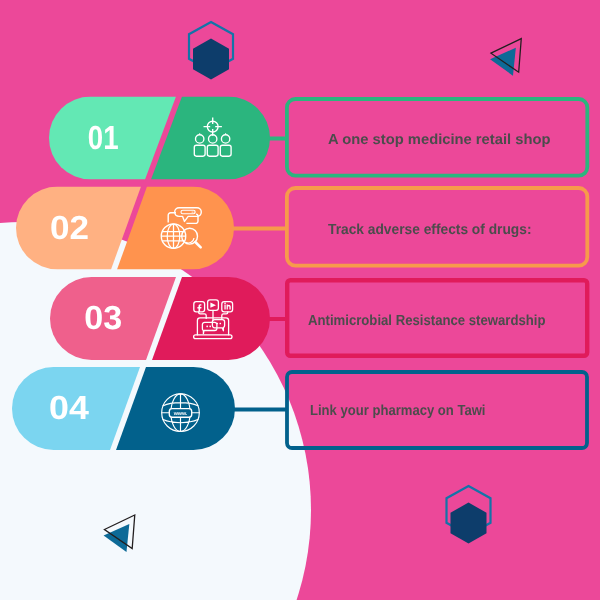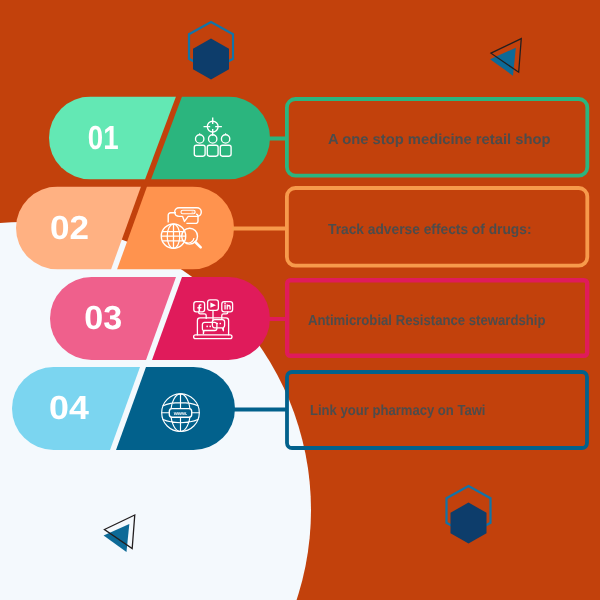--- a/index.html
+++ b/index.html
@@ -1,18 +1,18 @@
 <!DOCTYPE html>
 <html><head>
 <meta charset="utf-8">
 <title>Infographic</title>
 <style>
   html,body{margin:0;padding:0;background:#ffffff;}
   body{width:600px;height:600px;overflow:hidden;font-family:"Liberation Sans",sans-serif;}
-  #stage{position:relative;width:600px;height:600px;background:#c2410c;overflow:hidden;}
+  #stage{position:relative;width:600px;height:600px;background:#ec4899;overflow:hidden;}
   #stage svg{position:absolute;left:0;top:0;}
   text{-webkit-font-smoothing:antialiased;text-rendering:geometricPrecision;paint-order:stroke fill;}
   .step-num{font-family:"Liberation Sans",sans-serif;font-weight:bold;fill:#ffffff;font-size:33.3px;}
   .card-text{font-family:"Liberation Sans",sans-serif;font-weight:bold;fill:#4c4c4c;font-size:14.6px;}
 </style>
 </head>
 <body>
 
 <div id="stage">
   <svg id="root" width="600" height="600" viewBox="0 0 600 600">

